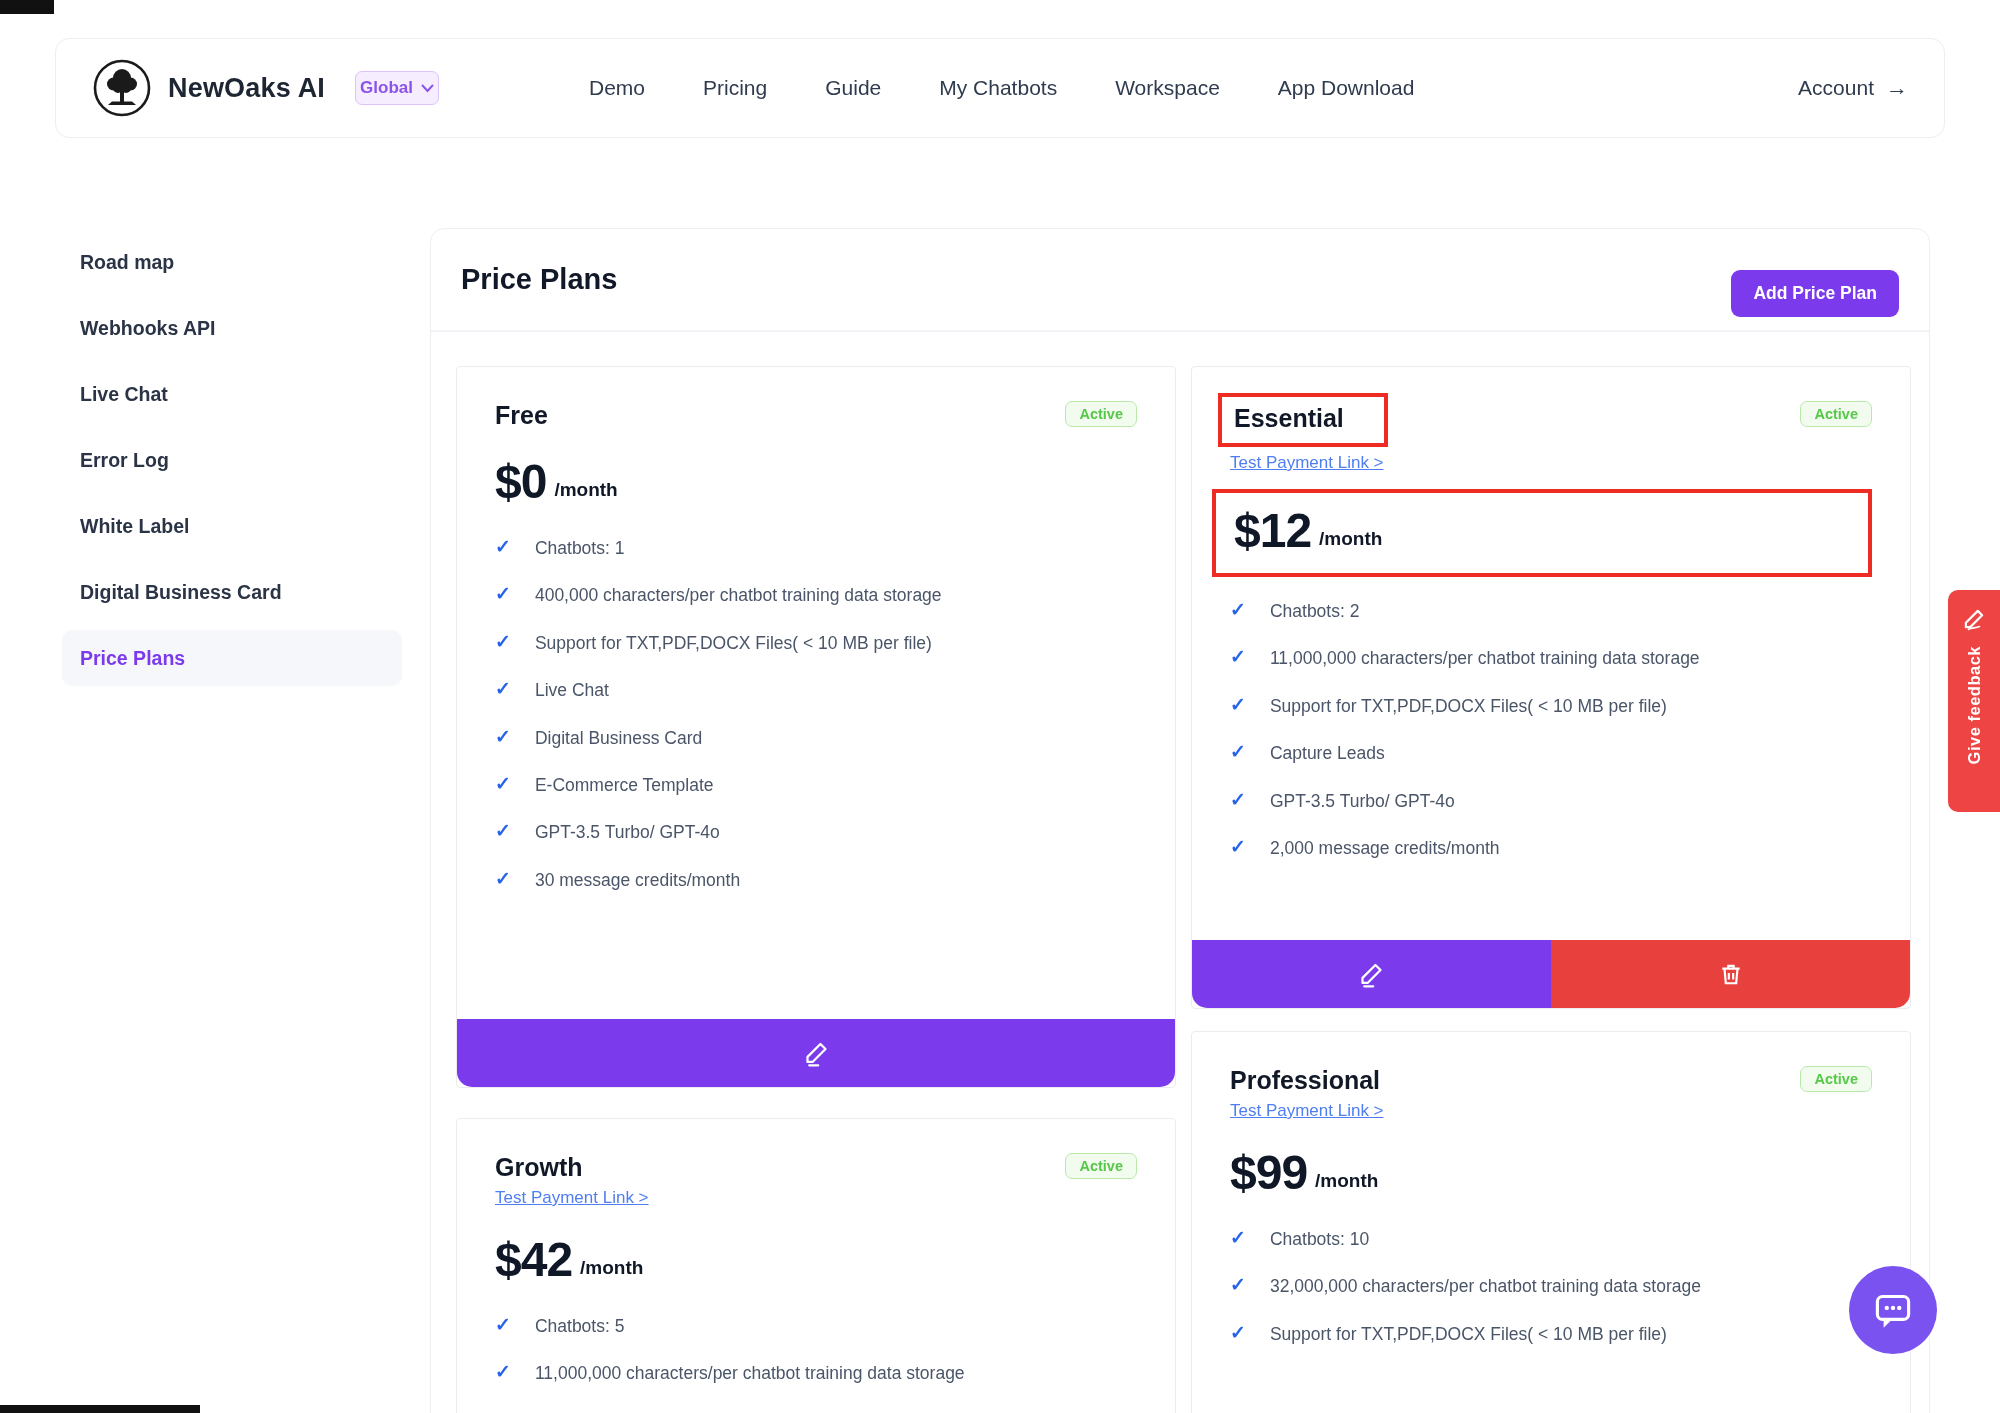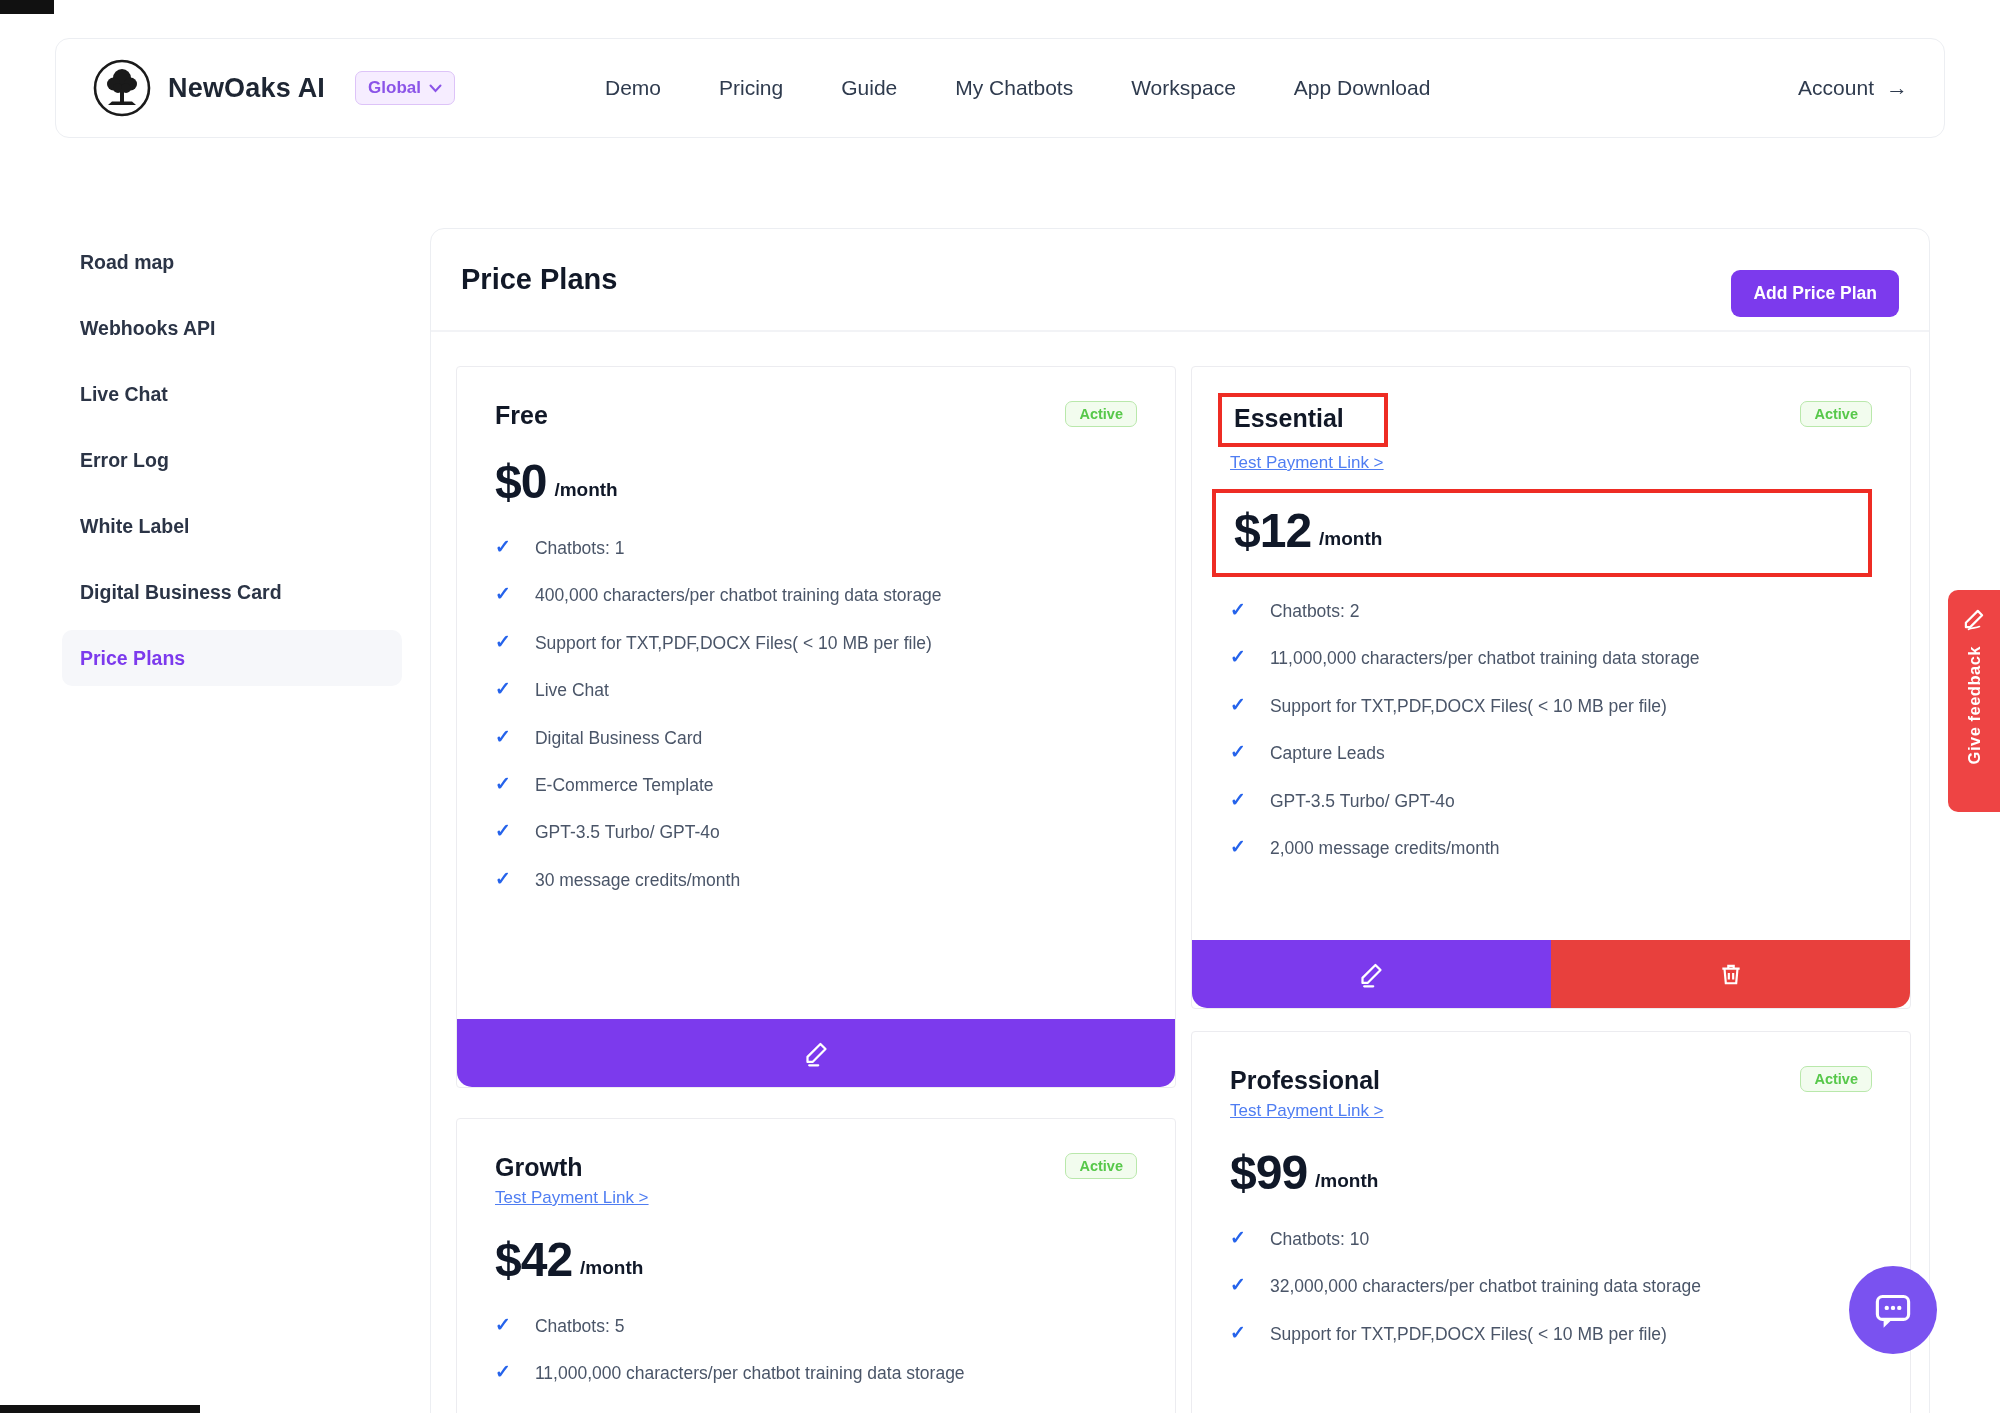--- a/index.html
+++ b/index.html
@@ -8,21 +8,21 @@
 
   
   .navbar { position:absolute; left:55px; top:38px; width:1890px; height:100px;
     background:#fff; border:1.5px solid #eceef2; border-radius:14px;
     display:flex; align-items:center; padding:0 36px;justify-content:flex-end; }
   .brand { display:flex; align-items:center; gap:16px; }
   .brand-logo { width:60px; height:60px; }
   .brand-name { font-size:27px; font-weight:700; color:#1e2633; letter-spacing:.2px; }
   .region-badge { display:flex; align-items:center; gap:8px; margin-left:14px;
     background:#f6edff; border:1.5px solid #ddc3f8; color:#8b54e8;
-    font-size:17px; font-weight:600; padding:6px 12px; border-radius:7px; cursor:pointer; }
+    font-size:17px; font-weight:600; padding:6px 4px; border-radius:7px; cursor:pointer; }
   .nav-links { display:flex; align-items:center; gap:58px; margin-left:150px; }
   .nav-links a { font-size:21px; color:#2f3b4e; font-weight:400; text-decoration:none; cursor:pointer; }
   .account { margin-left:auto; display:flex; align-items:center; gap:12px;
     font-size:21px; color:#2f3b4e; font-weight:500; cursor:pointer; }
   .arrow { font-size:22px; color:#2f3b4e; }
 
   
   .sidebar { position:absolute; left:62px; top:234px; width:340px; list-style:none; }
   .sidebar li { height:56px; margin-bottom:10px; display:flex; align-items:center;
     padding-left:18px; font-size:19.5px; font-weight:700; color:#2b3446;

